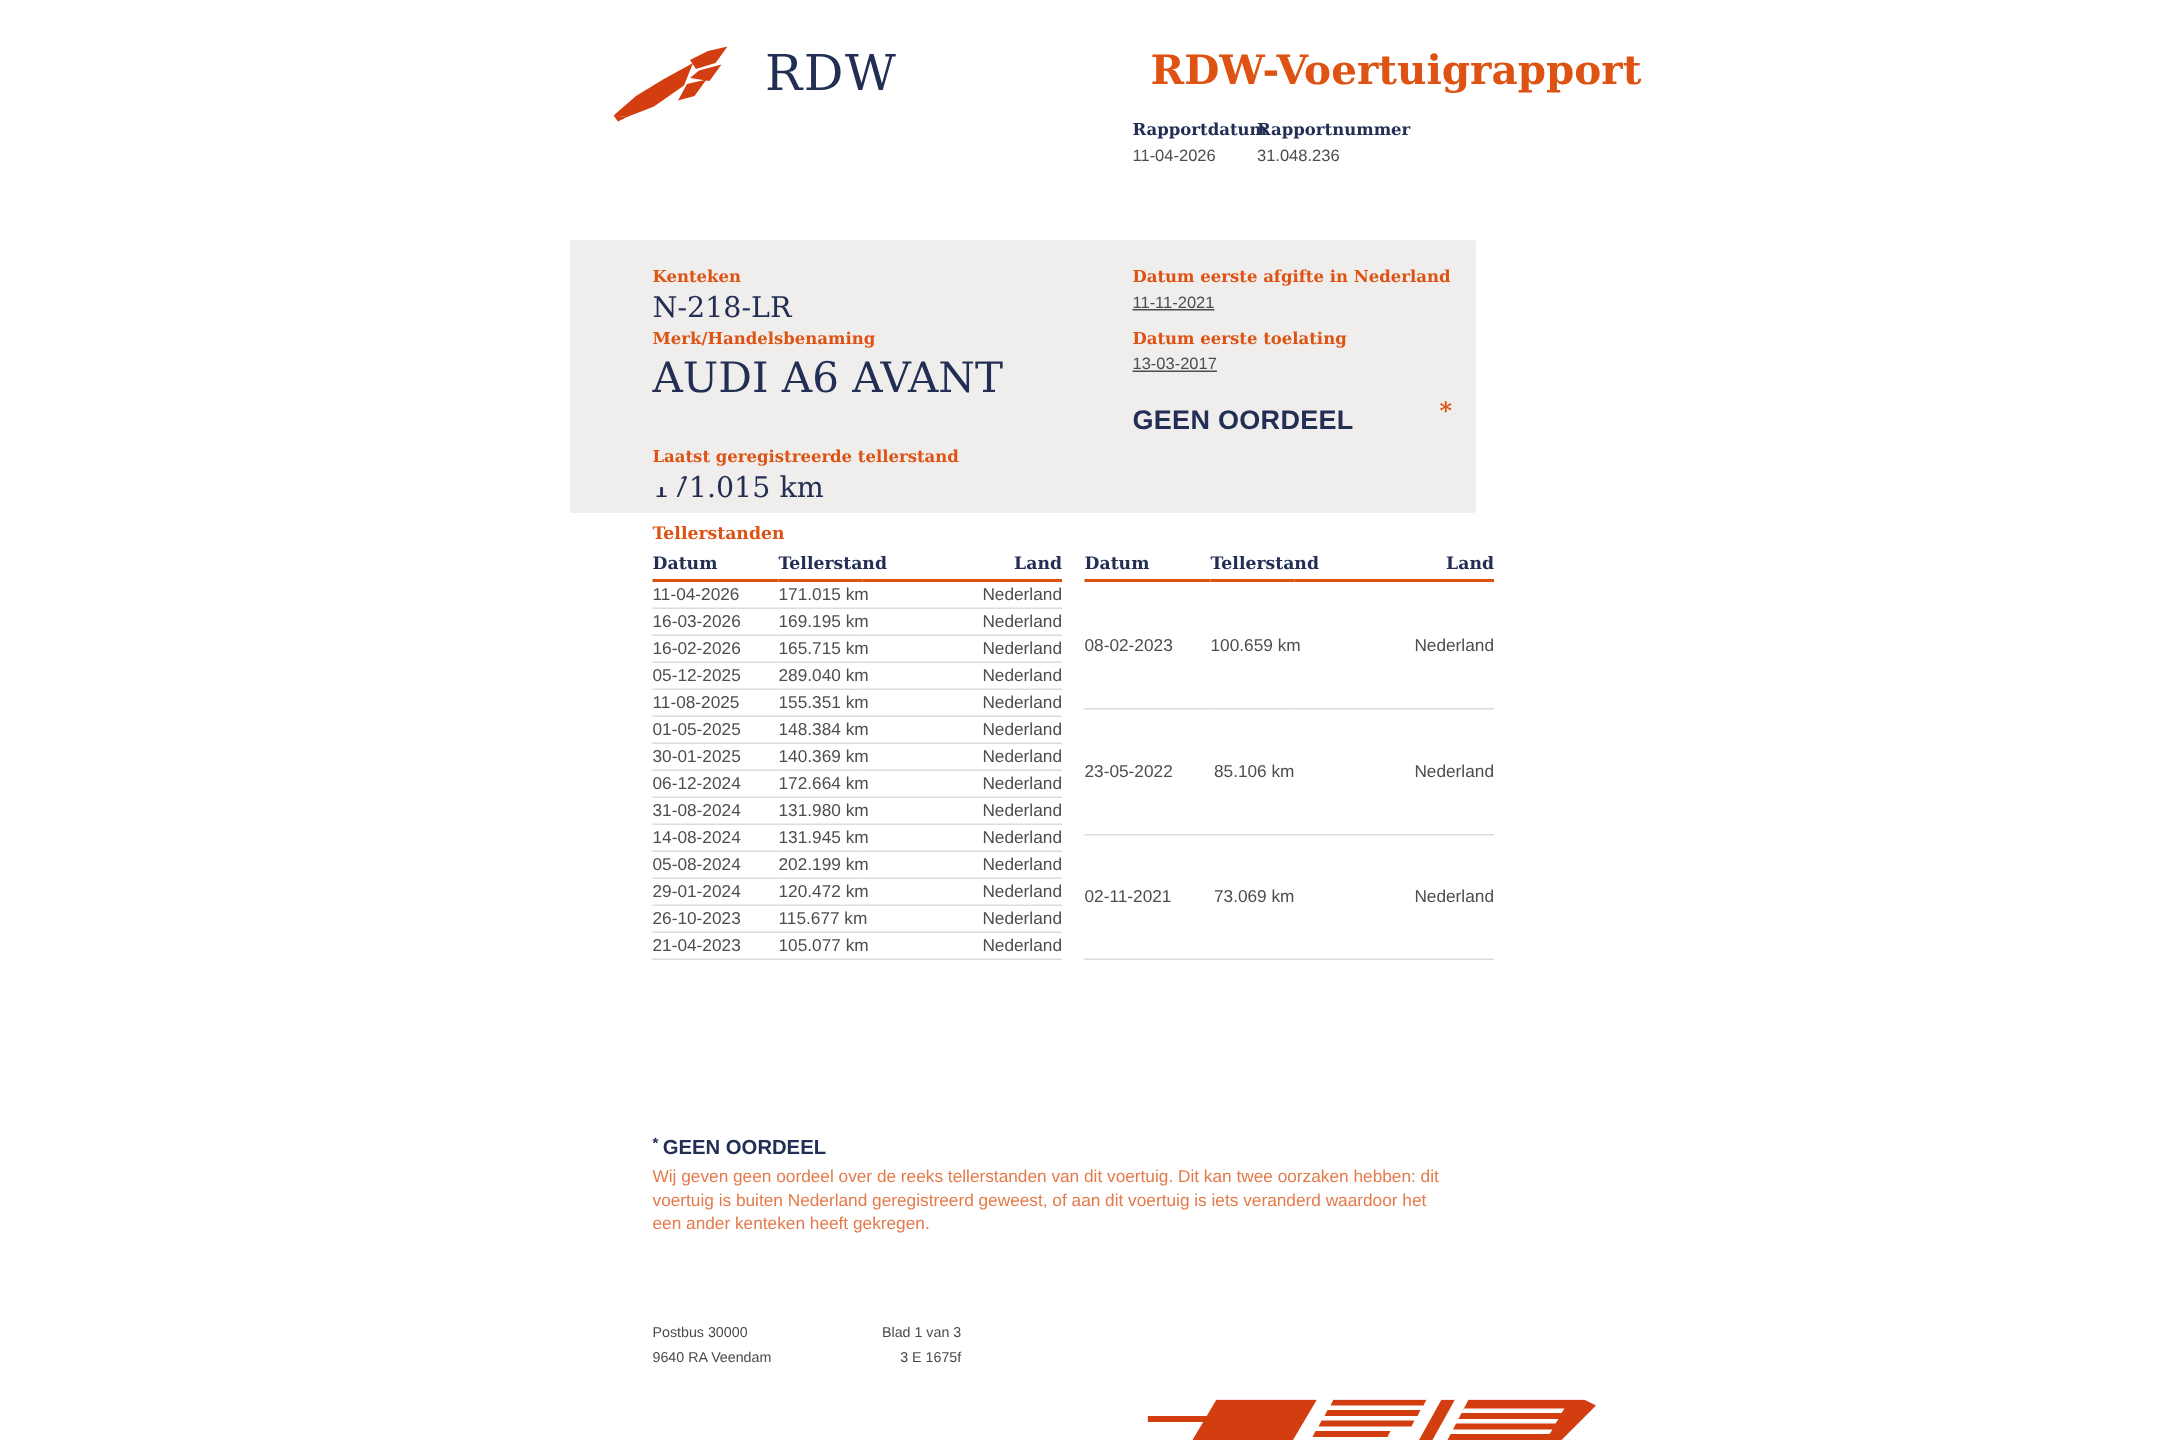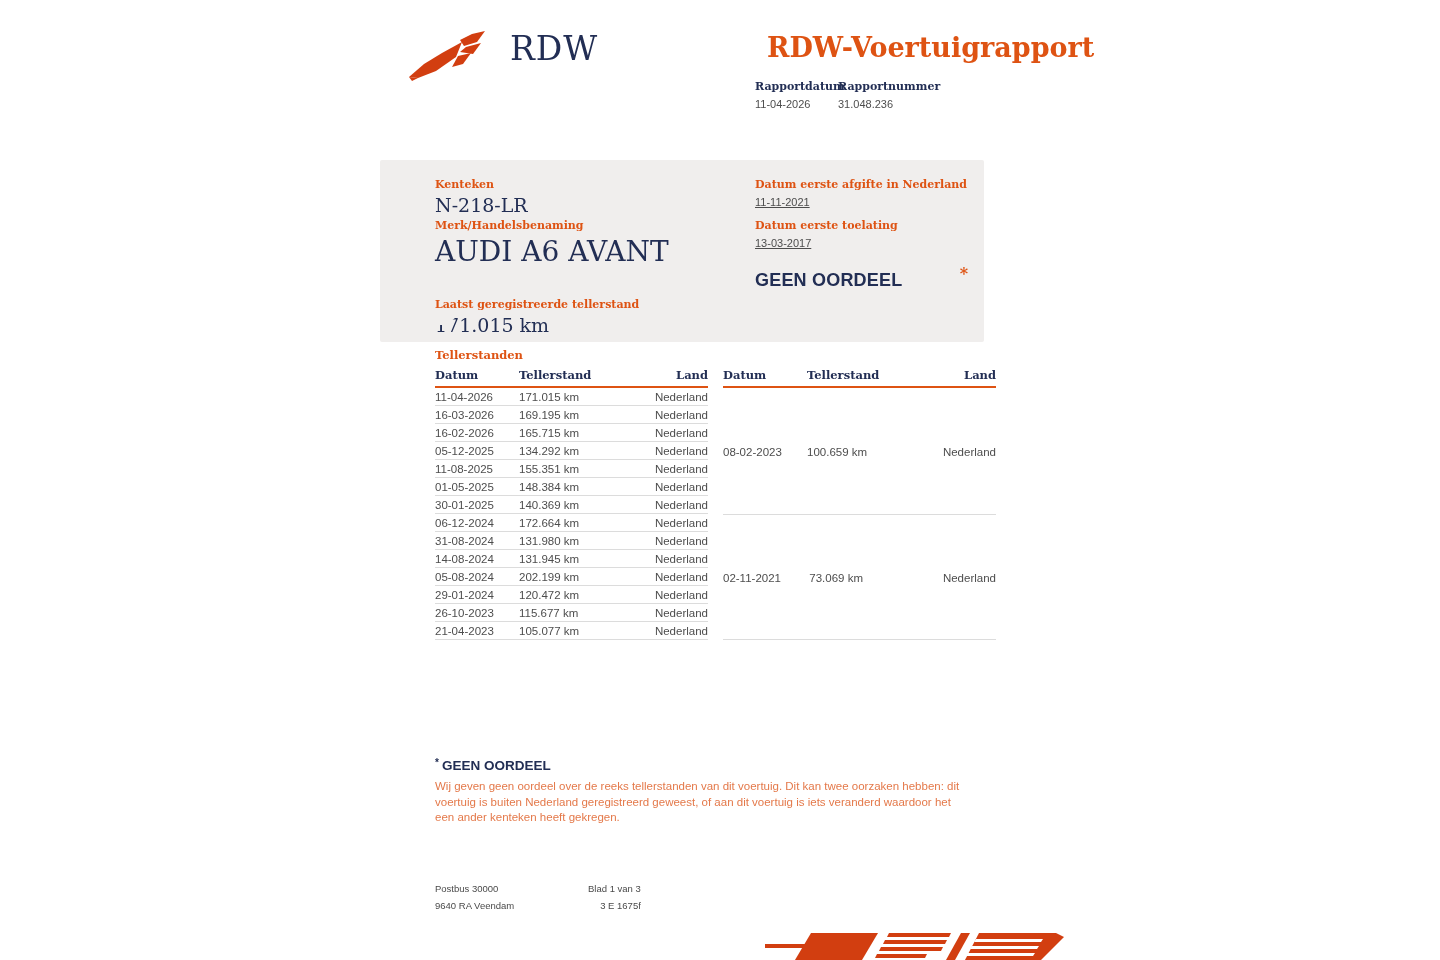--- a/index.html
+++ b/index.html
@@ -202,21 +202,21 @@
               <td class="r">169.195 km</td>
               <td class="r">Nederland</td>
             </tr>
             <tr>
               <td>16-02-2026</td>
               <td class="r">165.715 km</td>
               <td class="r">Nederland</td>
             </tr>
             <tr>
               <td>05-12-2025</td>
-              <td class="r">134.292 km</td>
+              <td class="r">289.040 km</td>
               <td class="r">Nederland</td>
             </tr>
             <tr>
               <td>11-08-2025</td>
               <td class="r">155.351 km</td>
               <td class="r">Nederland</td>
             </tr>
             <tr>
               <td>01-05-2025</td>
               <td class="r">148.384 km</td>
@@ -274,20 +274,25 @@
           <tr>
             <th>Datum</th>
             <th>Tellerstand</th>
             <th class="r">Land</th>
           </tr>
         </thead>
         <tbody>
             <tr>
               <td>08-02-2023</td>
               <td class="r">100.659 km</td>
+              <td class="r">Nederland</td>
+            </tr>
+            <tr>
+              <td>23-05-2022</td>
+              <td class="r">85.106 km</td>
               <td class="r">Nederland</td>
             </tr>
             <tr>
               <td>02-11-2021</td>
               <td class="r">73.069 km</td>
               <td class="r">Nederland</td>
             </tr>
           </tbody>
       </table>
     </div>

